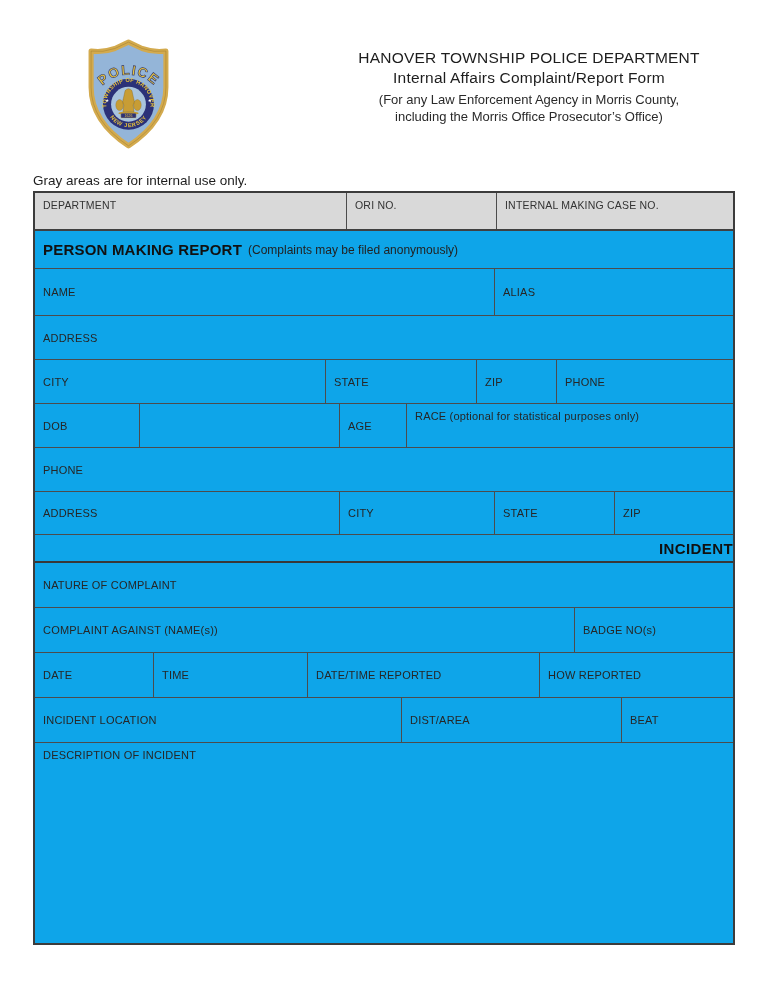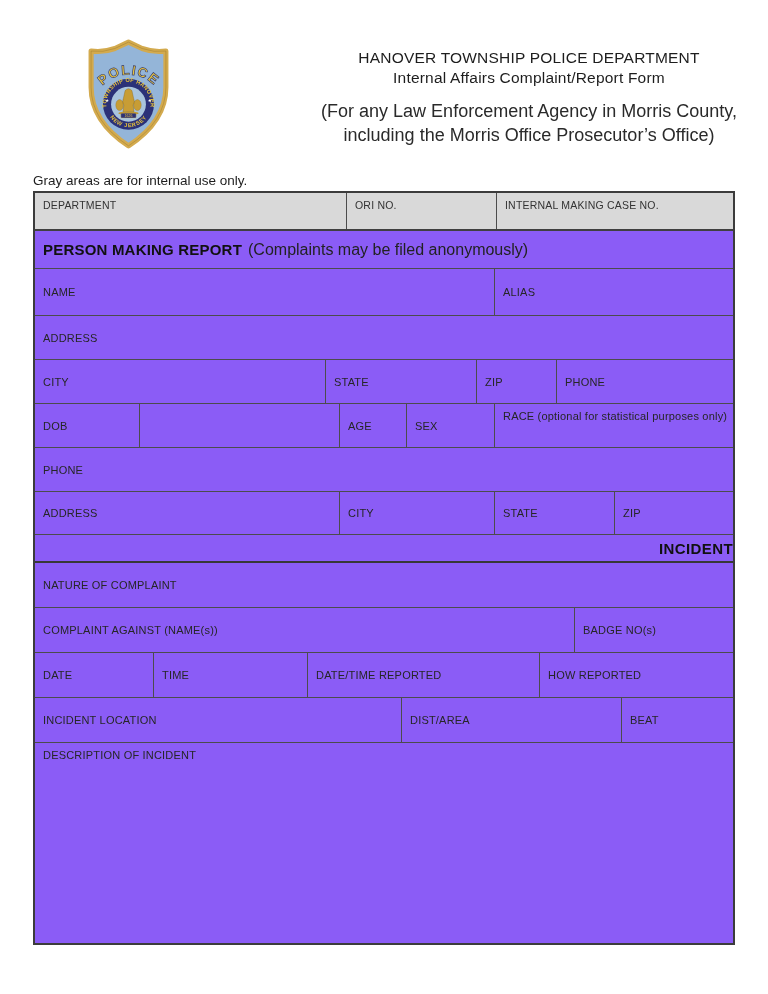--- a/index.html
+++ b/index.html
@@ -26,39 +26,39 @@
   .badge-wrap svg { width: 100%; height: 100%; display: block; }
 
   .title-block {
     position: absolute;
     left: 318px;
     top: 48px;
     width: 422px;
     text-align: center;
   }
   .title-line { font-size: 15.5px; line-height: 1.3; color: #1d1d1d; letter-spacing: 0.2px; }
-  .scope-note { margin-top: 12px; font-size: 18px; line-height: 1.3; color: #2a2a2a; }
+  .scope-note { margin-top: 4px; font-size: 13px; line-height: 1.3; color: #2a2a2a; }
 
   .instruction {
     position: absolute;
     left: 33px;
     top: 173px;
     font-size: 13.5px;
     color: #1d1d1d;
   }
 
   
   .form-table {
     position: absolute;
     left: 33px;
     top: 191px;
     width: 702px;
     border: 2px solid #3c3c3c;
     border-bottom-width: 2.5px;
-    background: #8b5cf6;
+    background: #0ea5e9;
   }
   .row {
     display: flex;
     border-bottom: 1.5px solid #4c4c4c;
   }
   .row:last-child { border-bottom: none; }
   .row.thick-bottom { border-bottom: 2.5px solid #383838; }
   .row.med-bottom { border-bottom: 2px solid #404040; }
 
   .cell {
@@ -71,21 +71,21 @@
   }
   .cell:last-child { border-right: none; flex: 1 1 auto; }
   .cell.top { align-items: flex-start; padding-top: 6px; }
 
   .lbl { font-size: 11px; color: #262626; letter-spacing: 0.2px; }
   .gray-row .cell { background: #d9d9d9; align-items: flex-start; padding-top: 6px; }
   .gray-row .lbl { font-size: 10.5px; color: #333333; }
 
   .section-cell { padding-left: 8px; }
   .sec-title { font-size: 15px; font-weight: bold; color: #111111; letter-spacing: 0.2px; }
-  .sec-note { font-size: 16px; color: #222222; margin-left: 6px; }
+  .sec-note { font-size: 12px; color: #222222; margin-left: 6px; }
 
   .incident-cell { justify-content: flex-end; padding-left: 0; }
   .incident-title { font-size: 15px; font-weight: bold; color: #111111; letter-spacing: 0.4px; }
 </style>
 </head>
 <body>
 
 <div class="page">
 
   <div class="badge-wrap">
@@ -189,23 +189,20 @@
     </div>
 
     <div class="row" style="height:44px">
       <div class="cell" style="flex:0 0 105px">
         <span class="lbl">DOB</span>
       </div>
       <div class="cell" style="flex:0 0 200px"></div>
       <div class="cell" style="flex:0 0 67px">
         <span class="lbl">AGE</span>
       </div>
-      <div class="cell" style="flex:0 0 88px">
-        <span class="lbl">SEX</span>
-      </div>
       <div class="cell top">
         <span class="lbl">RACE (optional for statistical purposes only)</span>
       </div>
     </div>
 
     <div class="row" style="height:44px">
       <div class="cell">
         <span class="lbl">PHONE</span>
       </div>
     </div>

